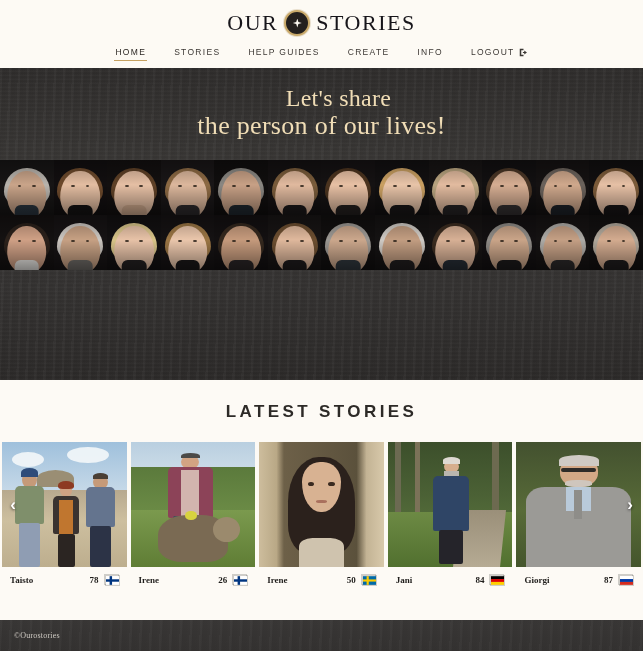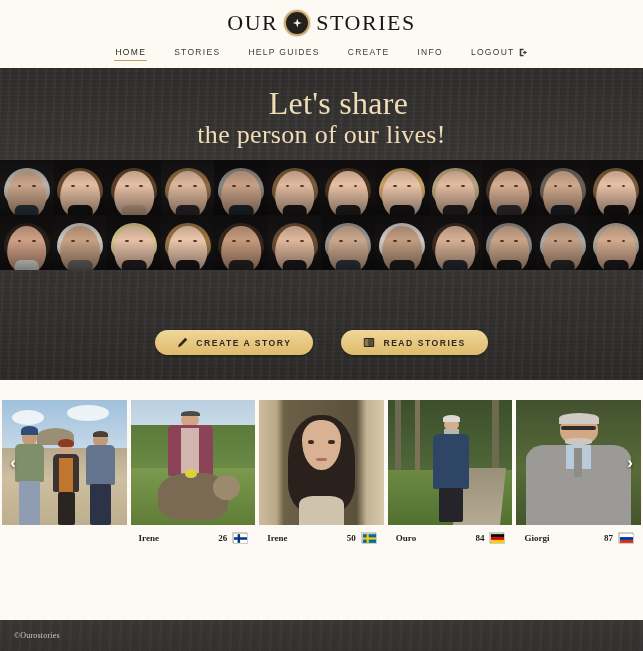--- a/index.html
+++ b/index.html
@@ -54,21 +54,21 @@
   .hero:before{
     content:"";position:absolute;inset:0;
     background:repeating-linear-gradient(92deg, rgba(255,255,255,.026) 0px, rgba(255,255,255,.026) 2px, rgba(0,0,0,.03) 3px, rgba(0,0,0,0) 9px);
     pointer-events:none;
   }
   .hero-title{
     position:relative;text-align:center;padding-top:18px;
     font-family:"Liberation Serif", serif;
     color:#f0ddb6;line-height:1.08;
   }
-  .hero-title .l1{display:block;font-size:32px;letter-spacing:.3px;padding-left:34px;}
+  .hero-title .l1{display:block;font-size:24px;letter-spacing:.3px;padding-left:34px;}
   .hero-title .l2{display:block;font-size:26px;letter-spacing:.3px;}
 
   
   .faces{
     position:absolute;left:0;right:0;top:92px;height:110px;
     display:grid;grid-template-columns:repeat(12,1fr);grid-template-rows:55px 55px;
     background:#0a0a0a;overflow:hidden;
   }
   .face{position:relative;overflow:hidden;background:#141212;}
   .face .bg{position:absolute;inset:0;}
@@ -411,43 +411,24 @@
           <div class="hair" style="background:#b0a79a"></div>
           <div class="head" style="background:#d3ab8f"></div>
           <div class="neck" style="background:#1f1c1d"></div>
           <div class="eyeL"></div>
           <div class="eyeR"></div>
           <div class="shade"></div>
         </div>
     </div>
 
 
-    <div class="hero-btns">
-      <button class="btn">
-        <span>
-          <svg width="11" height="11" viewBox="0 0 14 14">
-              <path d="M10.4.9 13.1 3.6 4.8 11.9 1.3 13l1.1-3.5z" fill="#2d2920"></path>
-            </svg>
-        </span>
-        <span>CREATE A STORY</span>
-      </button>
-      <button class="btn">
-        <span>
-          <svg width="12" height="11" viewBox="0 0 15 13">
-              <rect x="1" y="1" width="13" height="11" rx="1.2" fill="#2d2920"></rect>
-              <rect x="2.1" y="2.1" width="4.8" height="8.8" fill="#e6c680" opacity=".5"></rect>
-              <rect x="7.7" y="2.1" width="5.2" height="8.8" fill="#e6c680" opacity=".25"></rect>
-            </svg>
-        </span>
-        <span>READ STORIES</span>
-      </button>
-    </div>
   </div>
 
   <div class="latest">
+    <div class="latest-title">LATEST STORIES</div>
 
     <div class="carousel">
       <div class="cards">
 
         <div class="card">
           <div class="card-img">
             <div class="sky"></div>
             <div class="cloud" style="left:8%;top:8%;width:26%;height:12%"></div>
             <div class="cloud" style="left:52%;top:4%;width:34%;height:13%"></div>
             <div class="sand"></div>
@@ -465,20 +446,33 @@
               <div class="ph" style="left:26%;top:20%;width:48%;height:42%;background:#c0762f"></div>
               <div class="p-legs" style="left:20%;top:60%;width:60%;height:40%;background:#2b2522"></div>
             </div>
             <div class="person" style="left:66%;top:26%;width:26%;height:74%">
               <div class="p-head" style="left:28%;top:0;width:44%;height:16%;background:#c59a79"></div>
               <div class="ph" style="left:26%;top:-2%;width:48%;height:7%;background:#4a3f35;border-radius:50% 50% 0 0"></div>
               <div class="p-body" style="left:5%;top:14%;width:90%;height:43%;background:#64748e"></div>
               <div class="p-legs" style="left:18%;top:56%;width:64%;height:44%;background:#2c3346"></div>
             </div>
           </div>
+          <div class="card-meta">
+            <span class="card-name">Taisto</span>
+            <span class="card-right">
+              <span class="card-age">78</span>
+              <span class="flag">
+                <svg class="flag" viewBox="0 0 18 12">
+                    <rect width="18" height="12" fill="#fff"></rect>
+                    <rect x="5" width="3.4" height="12" fill="#003580"></rect>
+                    <rect y="4.3" width="18" height="3.4" fill="#003580"></rect>
+                  </svg>
+              </span>
+            </span>
+          </div>
         </div>
 
         <div class="card">
           <div class="card-img">
             <div class="sky" style="height:42%;background:linear-gradient(180deg,#b9cfe0,#dbe6ee)"></div>
             <div class="ph" style="left:0;top:20%;width:100%;height:38%;background:linear-gradient(180deg,#5b7a3c,#6c8c46)"></div>
             <div class="grass" style="height:46%;background:linear-gradient(180deg,#7b9a4e,#5f7d35)"></div>
             <div class="person" style="left:30%;top:10%;width:36%;height:78%">
               <div class="p-head" style="left:30%;top:0;width:40%;height:15%;background:#d2a483"></div>
               <div class="ph" style="left:28%;top:-2%;width:44%;height:6%;background:#4b4a48;border-radius:50% 50% 0 0"></div>
@@ -542,21 +536,21 @@
             <div class="path"></div>
             <div class="person" style="left:36%;top:14%;width:30%;height:84%">
               <div class="p-head" style="left:30%;top:0;width:40%;height:13%;background:#d6ae8e"></div>
               <div class="ph" style="left:27%;top:-2%;width:46%;height:6%;background:#ded9d2;border-radius:50% 50% 0 0"></div>
               <div class="ph" style="left:30%;top:11%;width:40%;height:9%;background:#b9b5ae"></div>
               <div class="p-body" style="left:2%;top:16%;width:96%;height:52%;background:#2f4566"></div>
               <div class="p-legs" style="left:18%;top:67%;width:64%;height:33%;background:#25242a"></div>
             </div>
           </div>
           <div class="card-meta">
-            <span class="card-name">Ouro</span>
+            <span class="card-name">Jani</span>
             <span class="card-right">
               <span class="card-age">84</span>
               <span class="flag">
                 <svg class="flag" viewBox="0 0 18 12">
                     <rect width="18" height="4" fill="#000"></rect>
                     <rect y="4" width="18" height="4" fill="#dd0000"></rect>
                     <rect y="8" width="18" height="4" fill="#ffce00"></rect>
                   </svg>
               </span>
             </span>

